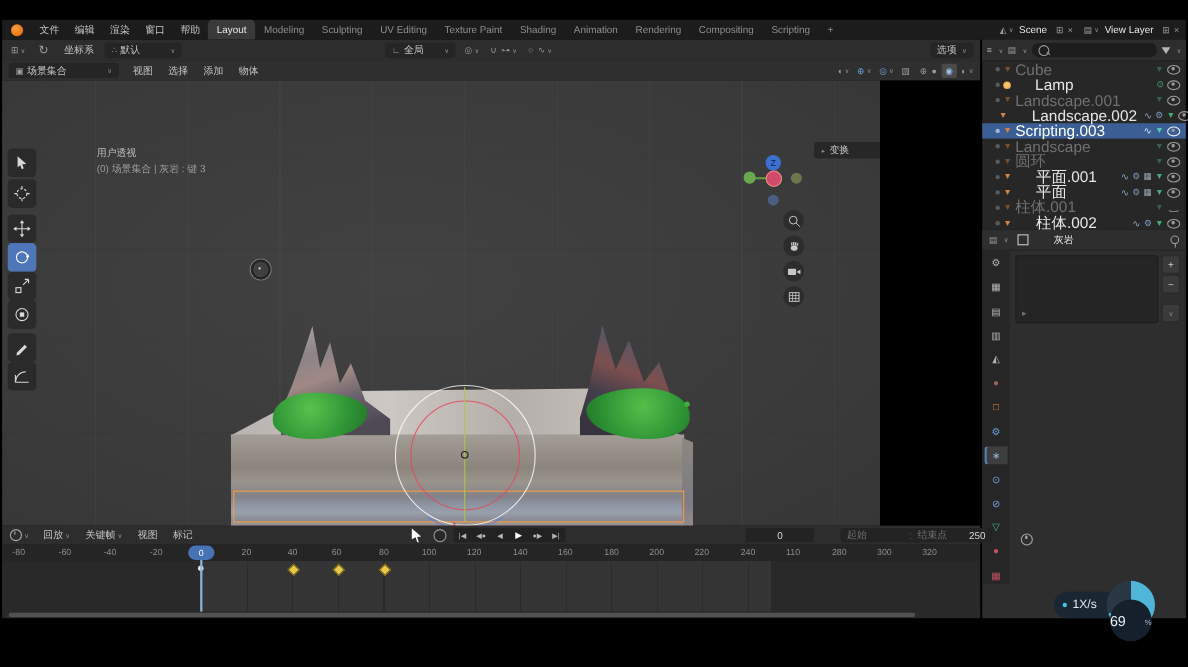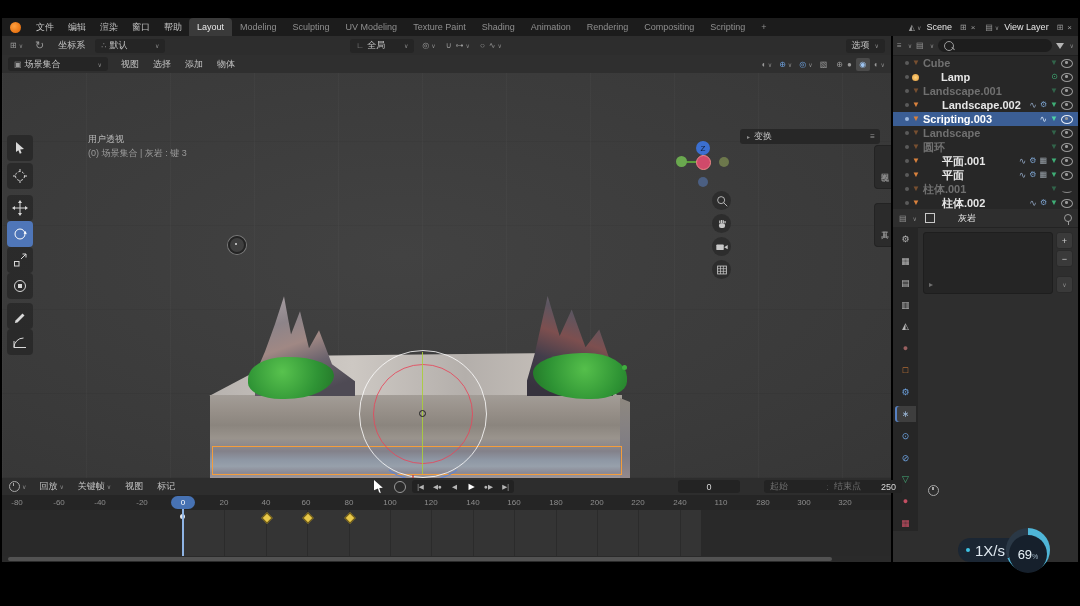--- a/index.html
+++ b/index.html
@@ -17,37 +17,37 @@
   
   #topbar{left:2px;top:18px;width:1076px;height:18px;background:#1c1c1c;display:flex;align-items:center;}
   .wstab{height:18px;display:flex;align-items:center;padding:0 8px;color:#8f8f8f;}
   .wstab.active{background:#3a3a3a;color:#e8e8e8;border-radius:4px 4px 0 0;}
   .logo{width:11px;height:11px;border-radius:50%;background:radial-gradient(circle at 38% 38%,#ff9f3e,#e87413 70%);margin:0 8px 0 8px;}
   .mini-ic{color:#9a9a9a;font-size:8px;}
   
   #toolsettings{left:2px;top:36px;width:889px;height:19px;background:#2d2d2d;display:flex;align-items:center;border-bottom:1px solid #232323;}
   #vpheader{left:2px;top:55px;width:889px;height:18px;background:#2f2f2f;display:flex;align-items:center;}
   
-  #viewport{left:2px;top:73px;width:889px;height:405px;background:radial-gradient(ellipse at 45% 45%,#424242,#3a3a3a 70%,#363636);overflow:hidden;}
+  #viewport{left:2px;top:73px;width:798px;height:405px;background:radial-gradient(ellipse at 45% 45%,#424242,#3a3a3a 70%,#363636);overflow:hidden;}
   #vpgrid{left:0;top:0;width:100%;height:100%;
     background-image:repeating-linear-gradient(90deg,rgba(255,255,255,.025) 0 1px,transparent 1px 84px),
                      repeating-linear-gradient(0deg,rgba(0,0,0,.05) 0 1px,transparent 1px 84px);}
   .toolbtn{width:26px;height:26px;border-radius:4px;background:rgba(40,40,40,.85);display:flex;align-items:center;justify-content:center;}
   .toolbtn.sel{background:#4f76b8;}
   .navbtn{width:19px;height:19px;border-radius:50%;background:rgba(42,42,42,.85);display:flex;align-items:center;justify-content:center;}
   .ball{border-radius:50%;position:absolute;}
   .vtab{position:absolute;left:872px;width:17px;background:#2b2b2b;border:1px solid #232323;border-right:none;
         border-radius:4px 0 0 4px;writing-mode:vertical-rl;display:flex;align-items:center;justify-content:center;
         font-size:8px;color:#9a9a9a;}
   
   #outliner{left:893px;top:36px;width:185px;height:173px;background:#272727;}
   #outliner-header{height:19px;background:#2d2d2d;display:flex;align-items:center;padding:0 4px;gap:4px;border-bottom:1px solid #1f1f1f;}
   .ol-row{height:14px;display:flex;align-items:center;padding:0 5px 0 12px;gap:3px;}
   .ol-row.selected{background:#3b5e95;color:#fff;}
-  .ol-label{font-size:11px;font-weight:bold;}
+  .ol-label{font-size:14px;}
   .ol-spacer{flex:1;}
   .mesh-ic{color:#d9813d;font-size:8px;line-height:1;}
   .data-ic{color:#3fae76;font-size:8px;line-height:1;}
   .teal-ic{color:#4fd0a8;}
   .anim-ic{color:#8fa3bf;font-size:9px;line-height:1;}
   .mod-ic{color:#7aa0cc;font-size:8px;line-height:1;}
   .phys-ic{color:#9aa3ab;font-size:8px;line-height:1;}
   .dot-ic{width:4px;height:4px;border-radius:50%;background:#5a5a5a;}
   .lamp-dot{width:7px;height:7px;border-radius:50%;background:radial-gradient(#ffd27a,#e09a3e);}
   .eye{width:10px;height:7px;border:1px solid #9a9a9a;border-radius:50%;position:relative;display:inline-block;flex:none;}
@@ -106,21 +106,21 @@
     <div class="wstab active">
         <span>Layout</span>
       </div>
     <div class="wstab">
         <span>Modeling</span>
       </div>
     <div class="wstab">
         <span>Sculpting</span>
       </div>
     <div class="wstab">
-        <span>UV Modeling</span>
+        <span>UV Editing</span>
       </div>
     <div class="wstab">
         <span>Texture Paint</span>
       </div>
     <div class="wstab">
         <span>Shading</span>
       </div>
     <div class="wstab">
         <span>Animation</span>
       </div>
@@ -587,23 +587,23 @@
     <div class="abs" style="left:169px;top:18px;width:24px;height:13px;background:#4772b3;border-radius:7px;display:flex;align-items:center;justify-content:center;color:#fff;font-size:8px">
         <span>0</span>
       </div>
 
     <div class="abs" style="left:6px;top:79px;width:824px;height:4px;background:#525252;border-radius:2px"></div>
   </div>
 
   <div>
     <div class="abs row" style="left:958px;top:538px;width:58px;height:24px;background:#1b2633;border-radius:12px;padding:0 8px;gap:5px">
       <span style="width:4px;height:4px;border-radius:50%;background:#3ec3e6"></span>
-      <span style="color:#dfe8f0;font-size:15px">1X/s</span>
+      <span style="color:#dfe8f0;font-size:11px">1X/s</span>
     </div>
     <div class="abs" style="left:1006px;top:528px;width:44px;height:44px;border-radius:50%;background:conic-gradient(#4fb6d8 0 69%, #2a3846 69% 100%)">
-      <div class="abs" style="left:3px;top:7px;width:38px;height:38px;border-radius:50%;background:#16202c;display:flex;align-items:center;justify-content:center">
+      <div class="abs" style="left:3px;top:17px;width:38px;height:38px;border-radius:50%;background:#16202c;display:flex;align-items:center;justify-content:space-between">
         <span style="color:#e8f2f8;font-size:13px">69</span>
         <span style="color:#9fb4c4;font-size:7px;margin-top:5px">%</span>
       </div>
     </div>
   </div>
 
 </div>
 
 </body></html>

